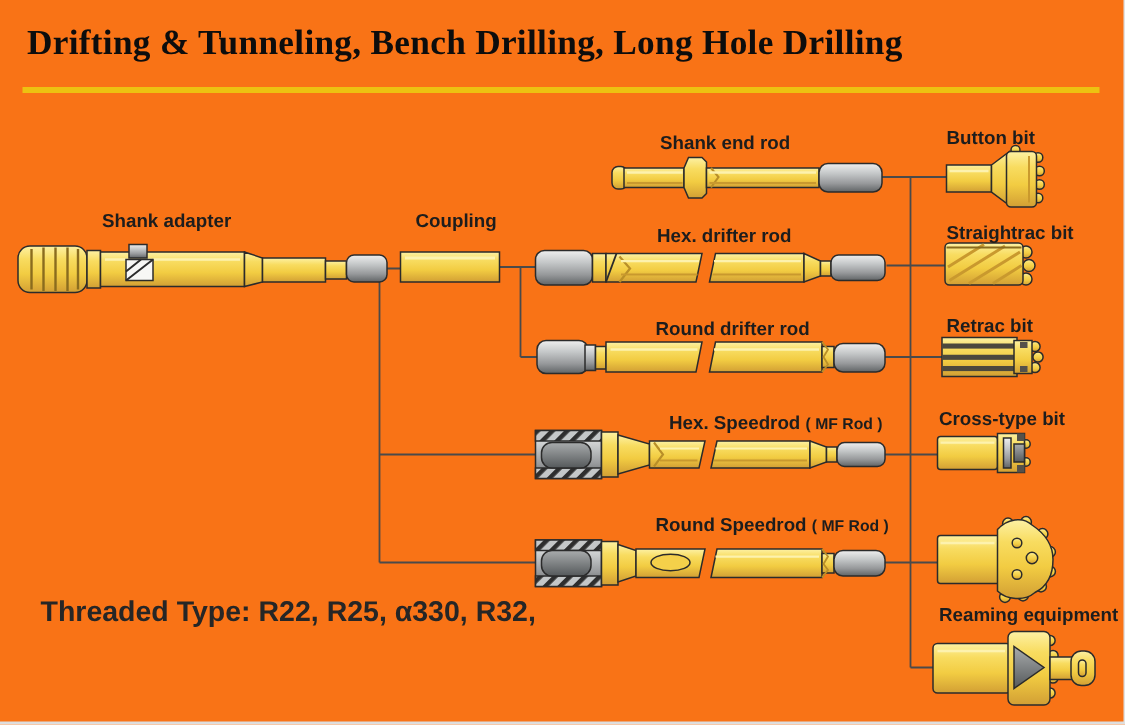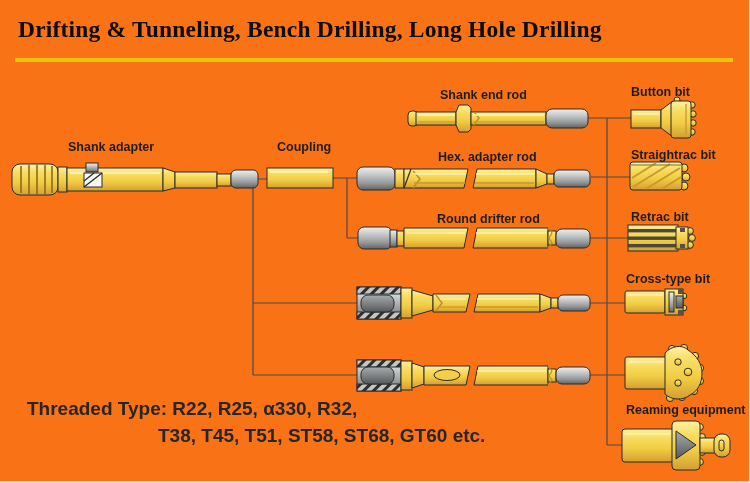--- a/index.html
+++ b/index.html
@@ -242,26 +242,33 @@
       <rect x="700" y="438" width="16" height="15" fill="url(#gY)" class="o"></rect>
       <rect x="714" y="434" width="16" height="23" rx="7" fill="url(#gY)" class="o"></rect>
       <rect x="719" y="440" width="5" height="11" rx="2.5" fill="url(#gY)" stroke="#2b2b2b"></rect>
       <line x1="625" y1="434" x2="670" y2="434" stroke="#FDF2AE" stroke-width="1.6"></line>
     </g>
   </svg>
 
   <div class="lbl" style="left:68px; top:141px;">Shank adapter</div>
   <div class="lbl" style="left:277px; top:141px;">Coupling</div>
   <div class="lbl" style="left:440px; top:89px;">Shank end rod</div>
-  <div class="lbl" style="left:438px; top:151px;">Hex. adapter rod</div>
+  <div class="lbl" style="left:438px; top:151px;">Hex. drifter rod</div>
   <div class="lbl" style="left:437px; top:213px;">Round drifter rod</div>
 
+  <div class="lbl" style="left:446px; top:276px;">
+    <span>Hex. Speedrod</span>
+    <span class="note">( MF Rod )</span>
+  </div>
+  <div class="lbl" style="left:437px; top:344px;">
+    <span>Round Speedrod</span>
+    <span class="note">( MF Rod )</span>
+  </div>
 
   <div class="lbl" style="left:631px; top:86px;">Button bit</div>
   <div class="lbl" style="left:631px; top:149px;">Straightrac bit</div>
   <div class="lbl" style="left:631px; top:211px;">Retrac bit</div>
   <div class="lbl" style="left:626px; top:273px;">Cross-type bit</div>
   <div class="lbl" style="left:626px; top:404px;">Reaming equipment</div>
 
   <div class="tt tt1">Threaded Type: R22, R25, α330, R32,</div>
-  <div class="tt tt2">T38, T45, T51, ST58, ST68, GT60 etc.</div>
 
 </div>
 
 </body></html>

